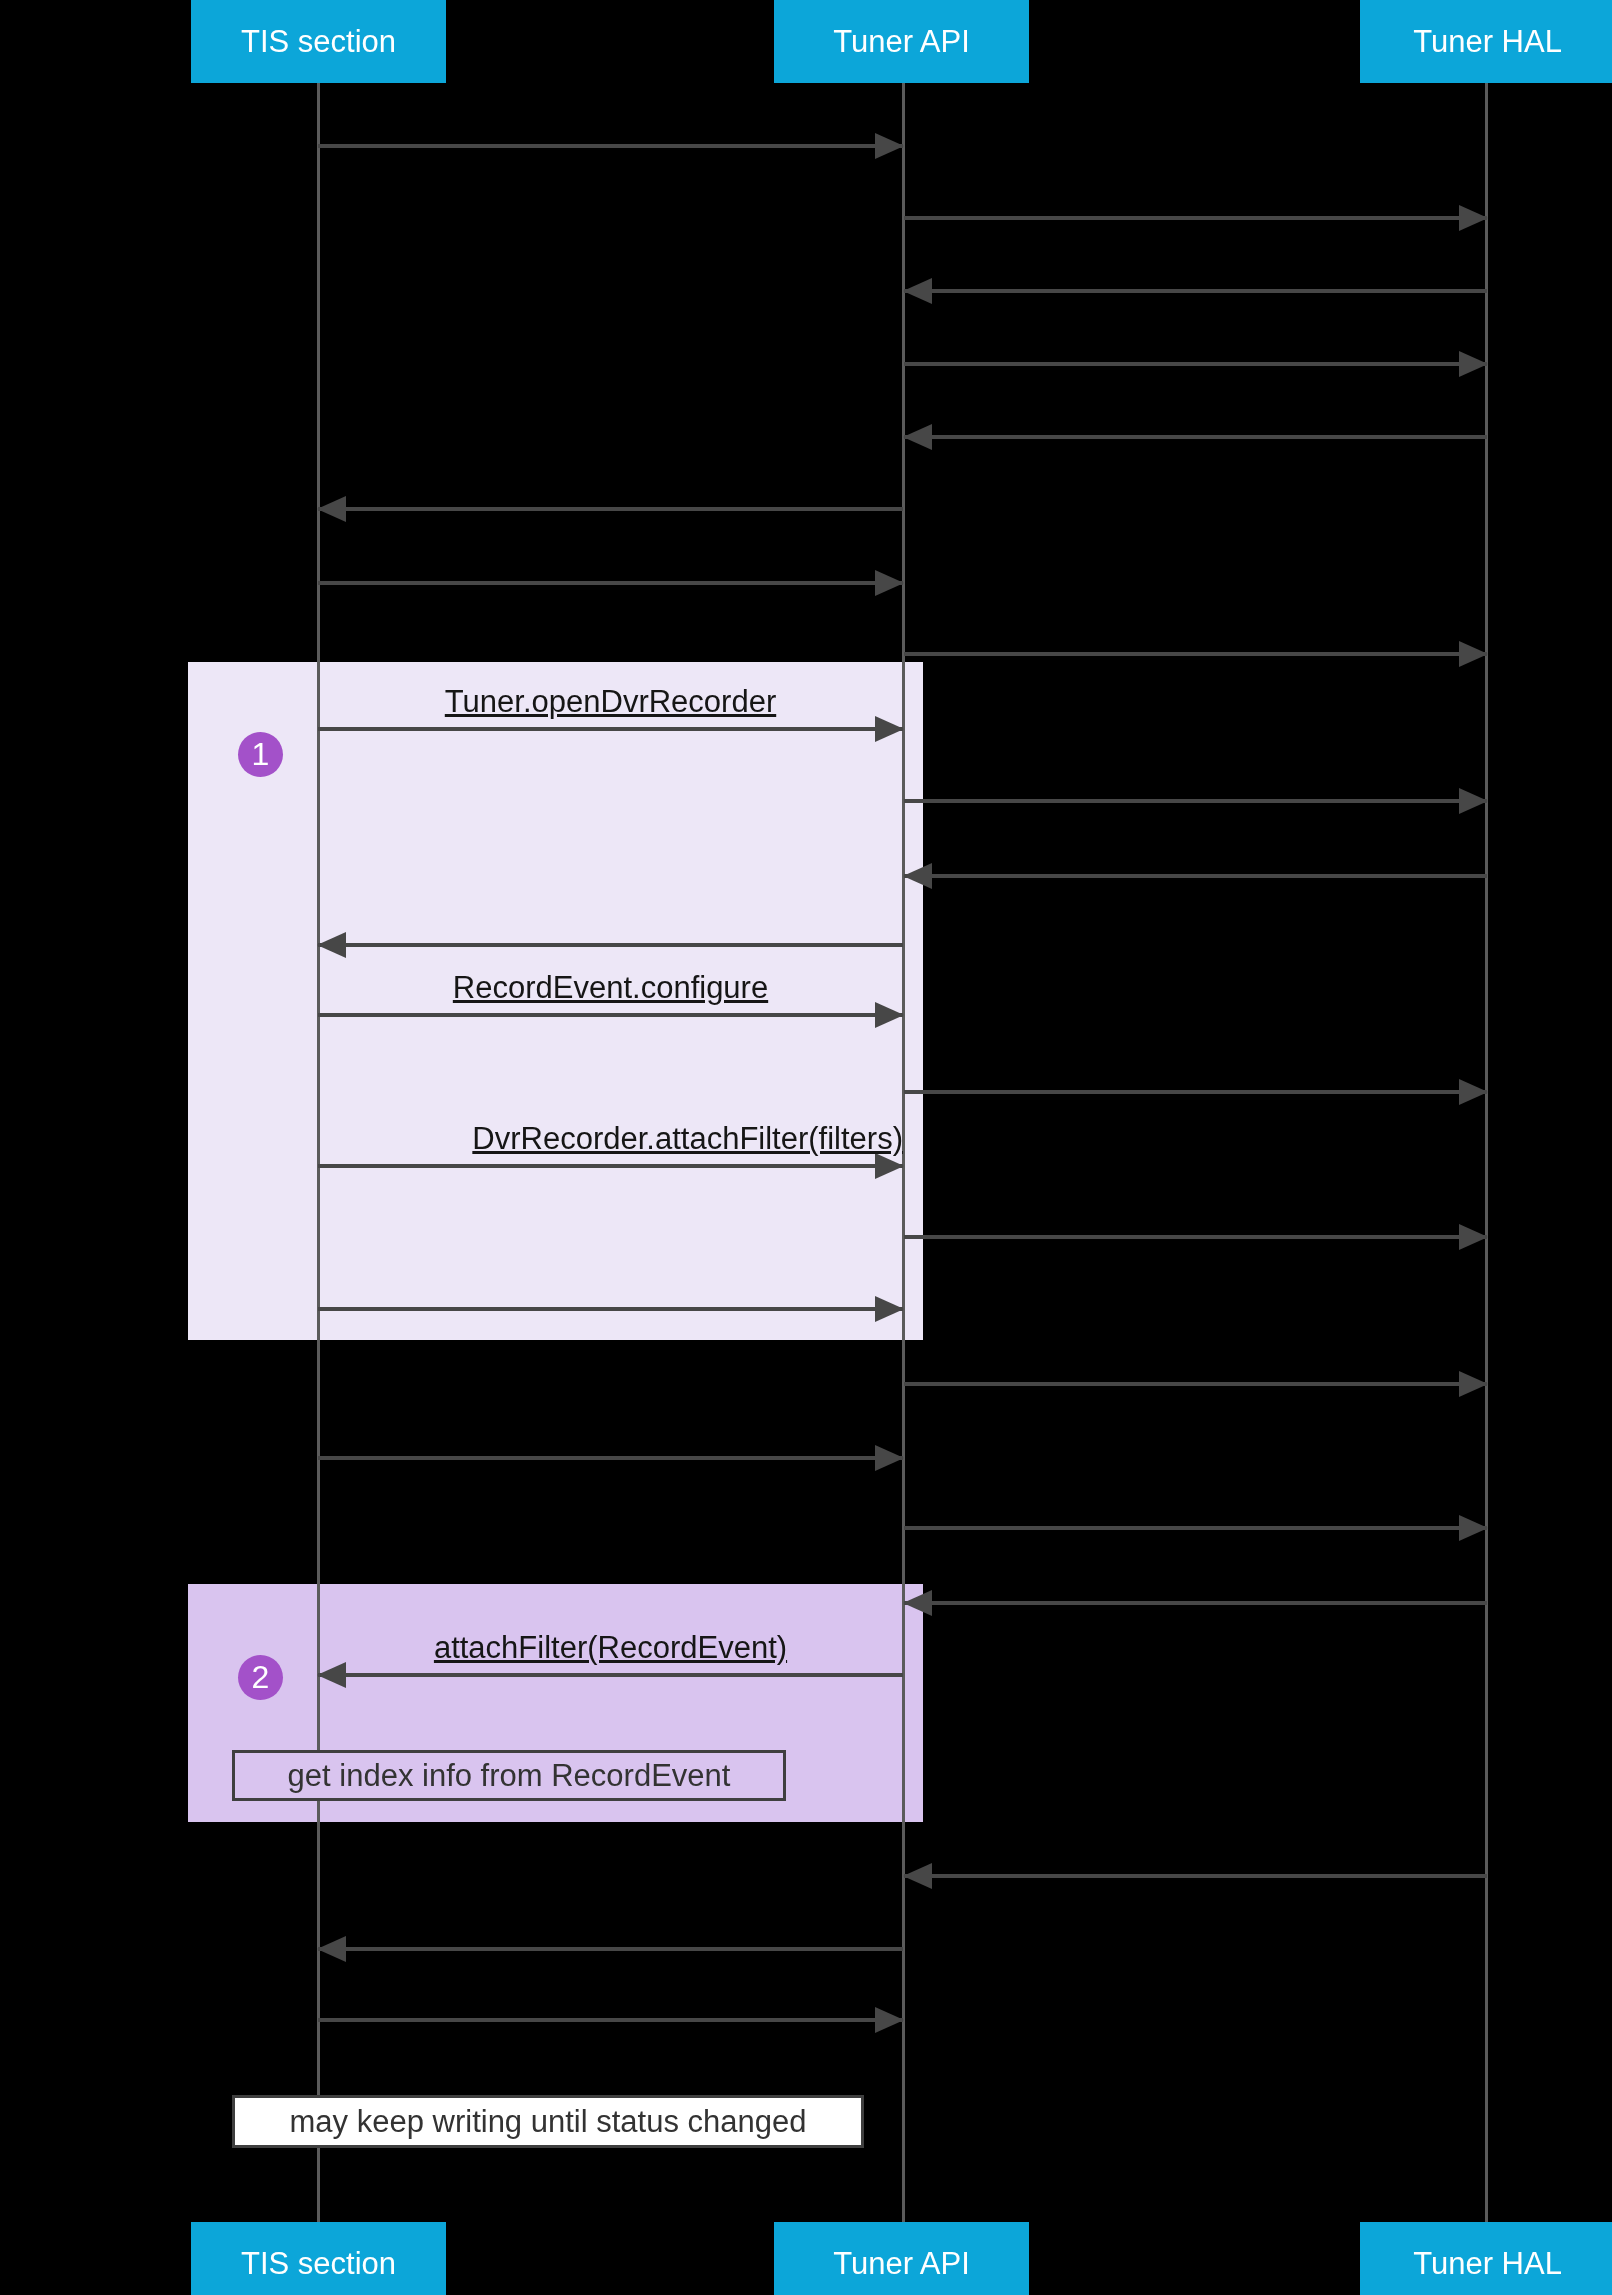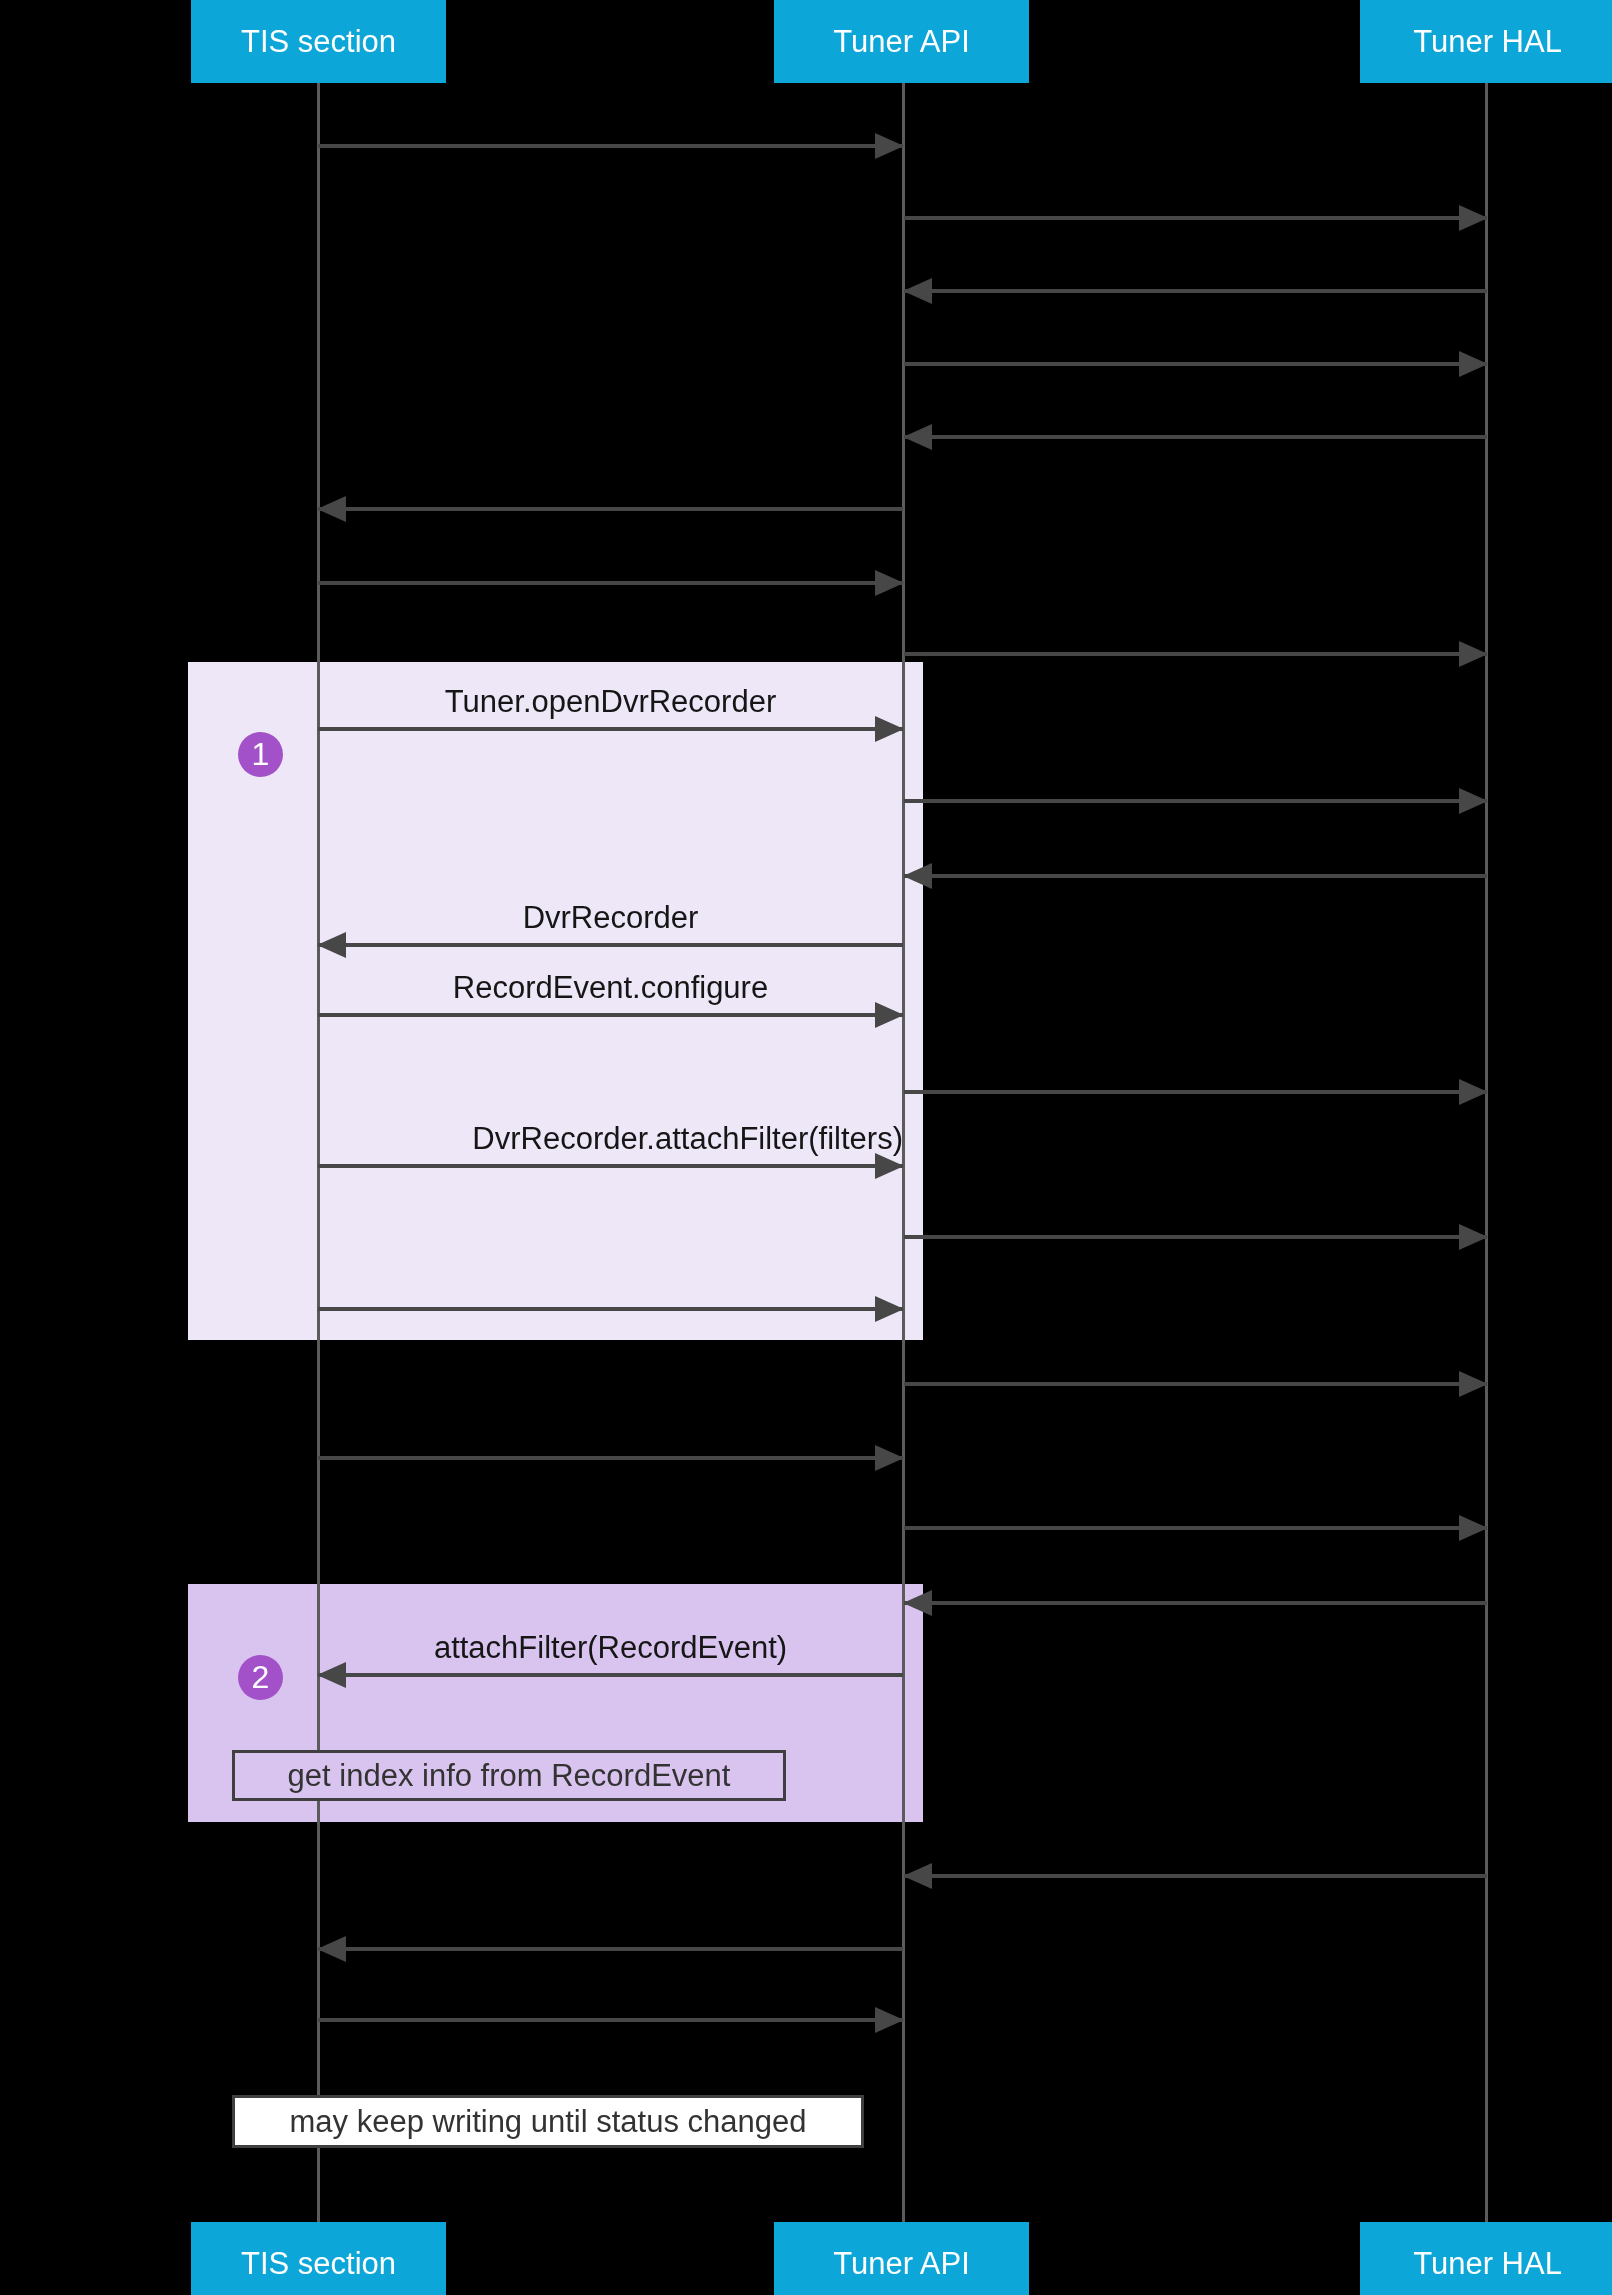--- a/index.html
+++ b/index.html
@@ -8,21 +8,21 @@
 
   .region   { position:absolute; z-index:1; }
   .lifeline { position:absolute; z-index:3; width:2.9px; }
   .badge    { position:absolute; z-index:2; border-radius:50%; color:#fff;
               display:flex; align-items:center; justify-content:center;
               font-size:32px; font-weight:400; }
   .arrow    { position:absolute; z-index:4; height:4.4px; }
   .arrow-head { position:absolute; width:0; height:0; top:-11px;
               border-top:13px solid transparent; border-bottom:13px solid transparent; }
   .arrow-label { position:absolute; z-index:5; text-align:center; font-size:31px;
-              line-height:35px; white-space:nowrap; }
+              line-height:35px; white-space:nowrap;text-decoration:underline; }
   .note     { position:absolute; z-index:6; box-sizing:border-box;
               display:flex; align-items:center; justify-content:center;
               font-size:31px; white-space:nowrap; }
   .header-box { position:absolute; z-index:7; height:83px;
               display:flex; align-items:center; justify-content:center;
               font-size:31px; }
 </style>
 </head>
 <body>
 
@@ -70,21 +70,20 @@
     <div class="arrow-label" style="left: 318px; top: 684px; width: 585px; color: rgb(22, 22, 22);">Tuner.openDvrRecorder</div>
     <div class="arrow" style="left: 904px; top: 799px; width: 583px; background: rgb(71, 71, 71);">
       <div class="arrow-head" style="right: -0.7px; border-left: 29px solid rgb(71, 71, 71);"></div>
     </div>
     <div class="arrow" style="left: 904px; top: 874px; width: 583px; background: rgb(71, 71, 71);">
       <div class="arrow-head" style="left: -0.7px; border-right: 29px solid rgb(71, 71, 71);"></div>
     </div>
     <div class="arrow" style="left: 318px; top: 943px; width: 585px; background: rgb(71, 71, 71);">
       <div class="arrow-head" style="left: -0.7px; border-right: 29px solid rgb(71, 71, 71);"></div>
     </div>
-    <div class="arrow-label" style="left: 318px; top: 900px; width: 585px; color: rgb(22, 22, 22);">DvrRecorder</div>
     <div class="arrow" style="left: 318px; top: 1013px; width: 585px; background: rgb(71, 71, 71);">
       <div class="arrow-head" style="right: -0.7px; border-left: 29px solid rgb(71, 71, 71);"></div>
     </div>
     <div class="arrow-label" style="left: 318px; top: 970px; width: 585px; color: rgb(22, 22, 22);">RecordEvent.configure</div>
     <div class="arrow" style="left: 904px; top: 1090px; width: 583px; background: rgb(71, 71, 71);">
       <div class="arrow-head" style="right: -0.7px; border-left: 29px solid rgb(71, 71, 71);"></div>
     </div>
     <div class="arrow" style="left: 318px; top: 1164px; width: 585px; background: rgb(71, 71, 71);">
       <div class="arrow-head" style="right: -0.7px; border-left: 29px solid rgb(71, 71, 71);"></div>
     </div>

